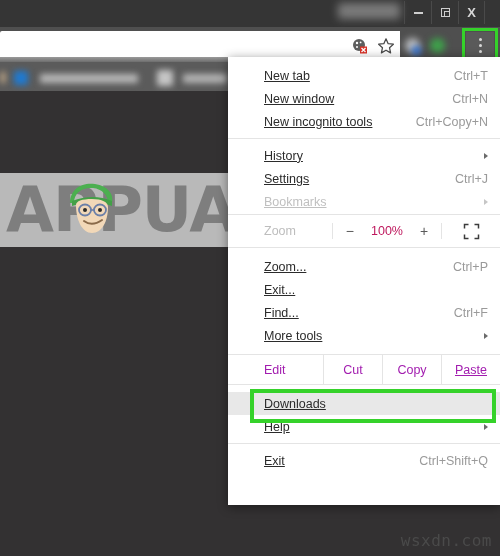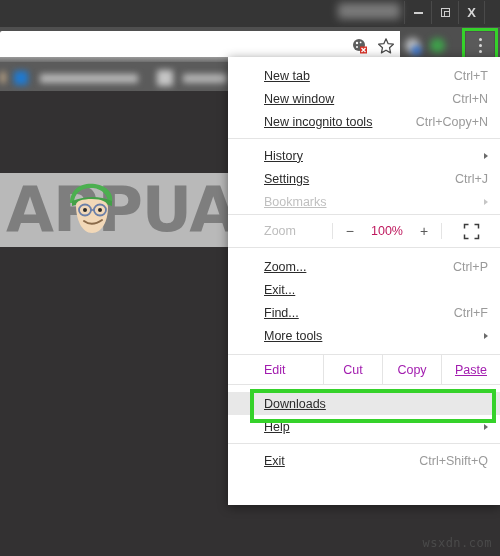--- a/index.html
+++ b/index.html
@@ -112,21 +112,21 @@
     font-size: 62px; font-weight: bold; letter-spacing: -1px;
     color: rgba(90,90,90,0.62);
     font-family: "DejaVu Sans", sans-serif;
     line-height: 70px;
   }
   #wm-face {
     position: absolute; left: 62px; top: 4px; width: 62px; height: 64px;
   }
   #wsxdn {
     position: absolute; right: 8px; bottom: 6px;
-    color: #4a4a4a; font-size: 12px; letter-spacing: 0.5px;
+    color: #4a4a4a; font-size: 16px; letter-spacing: 0.5px;
     font-family: "DejaVu Sans Mono", monospace;
   }
 
   
   #chrome-menu {
     position: absolute; left: 228px; top: 57px; width: 272px; height: 448px;
     background: #ffffff;
     box-shadow: 0 2px 10px rgba(0,0,0,0.45);
     font-size: 12.5px;
     color: #2b2b2b;

